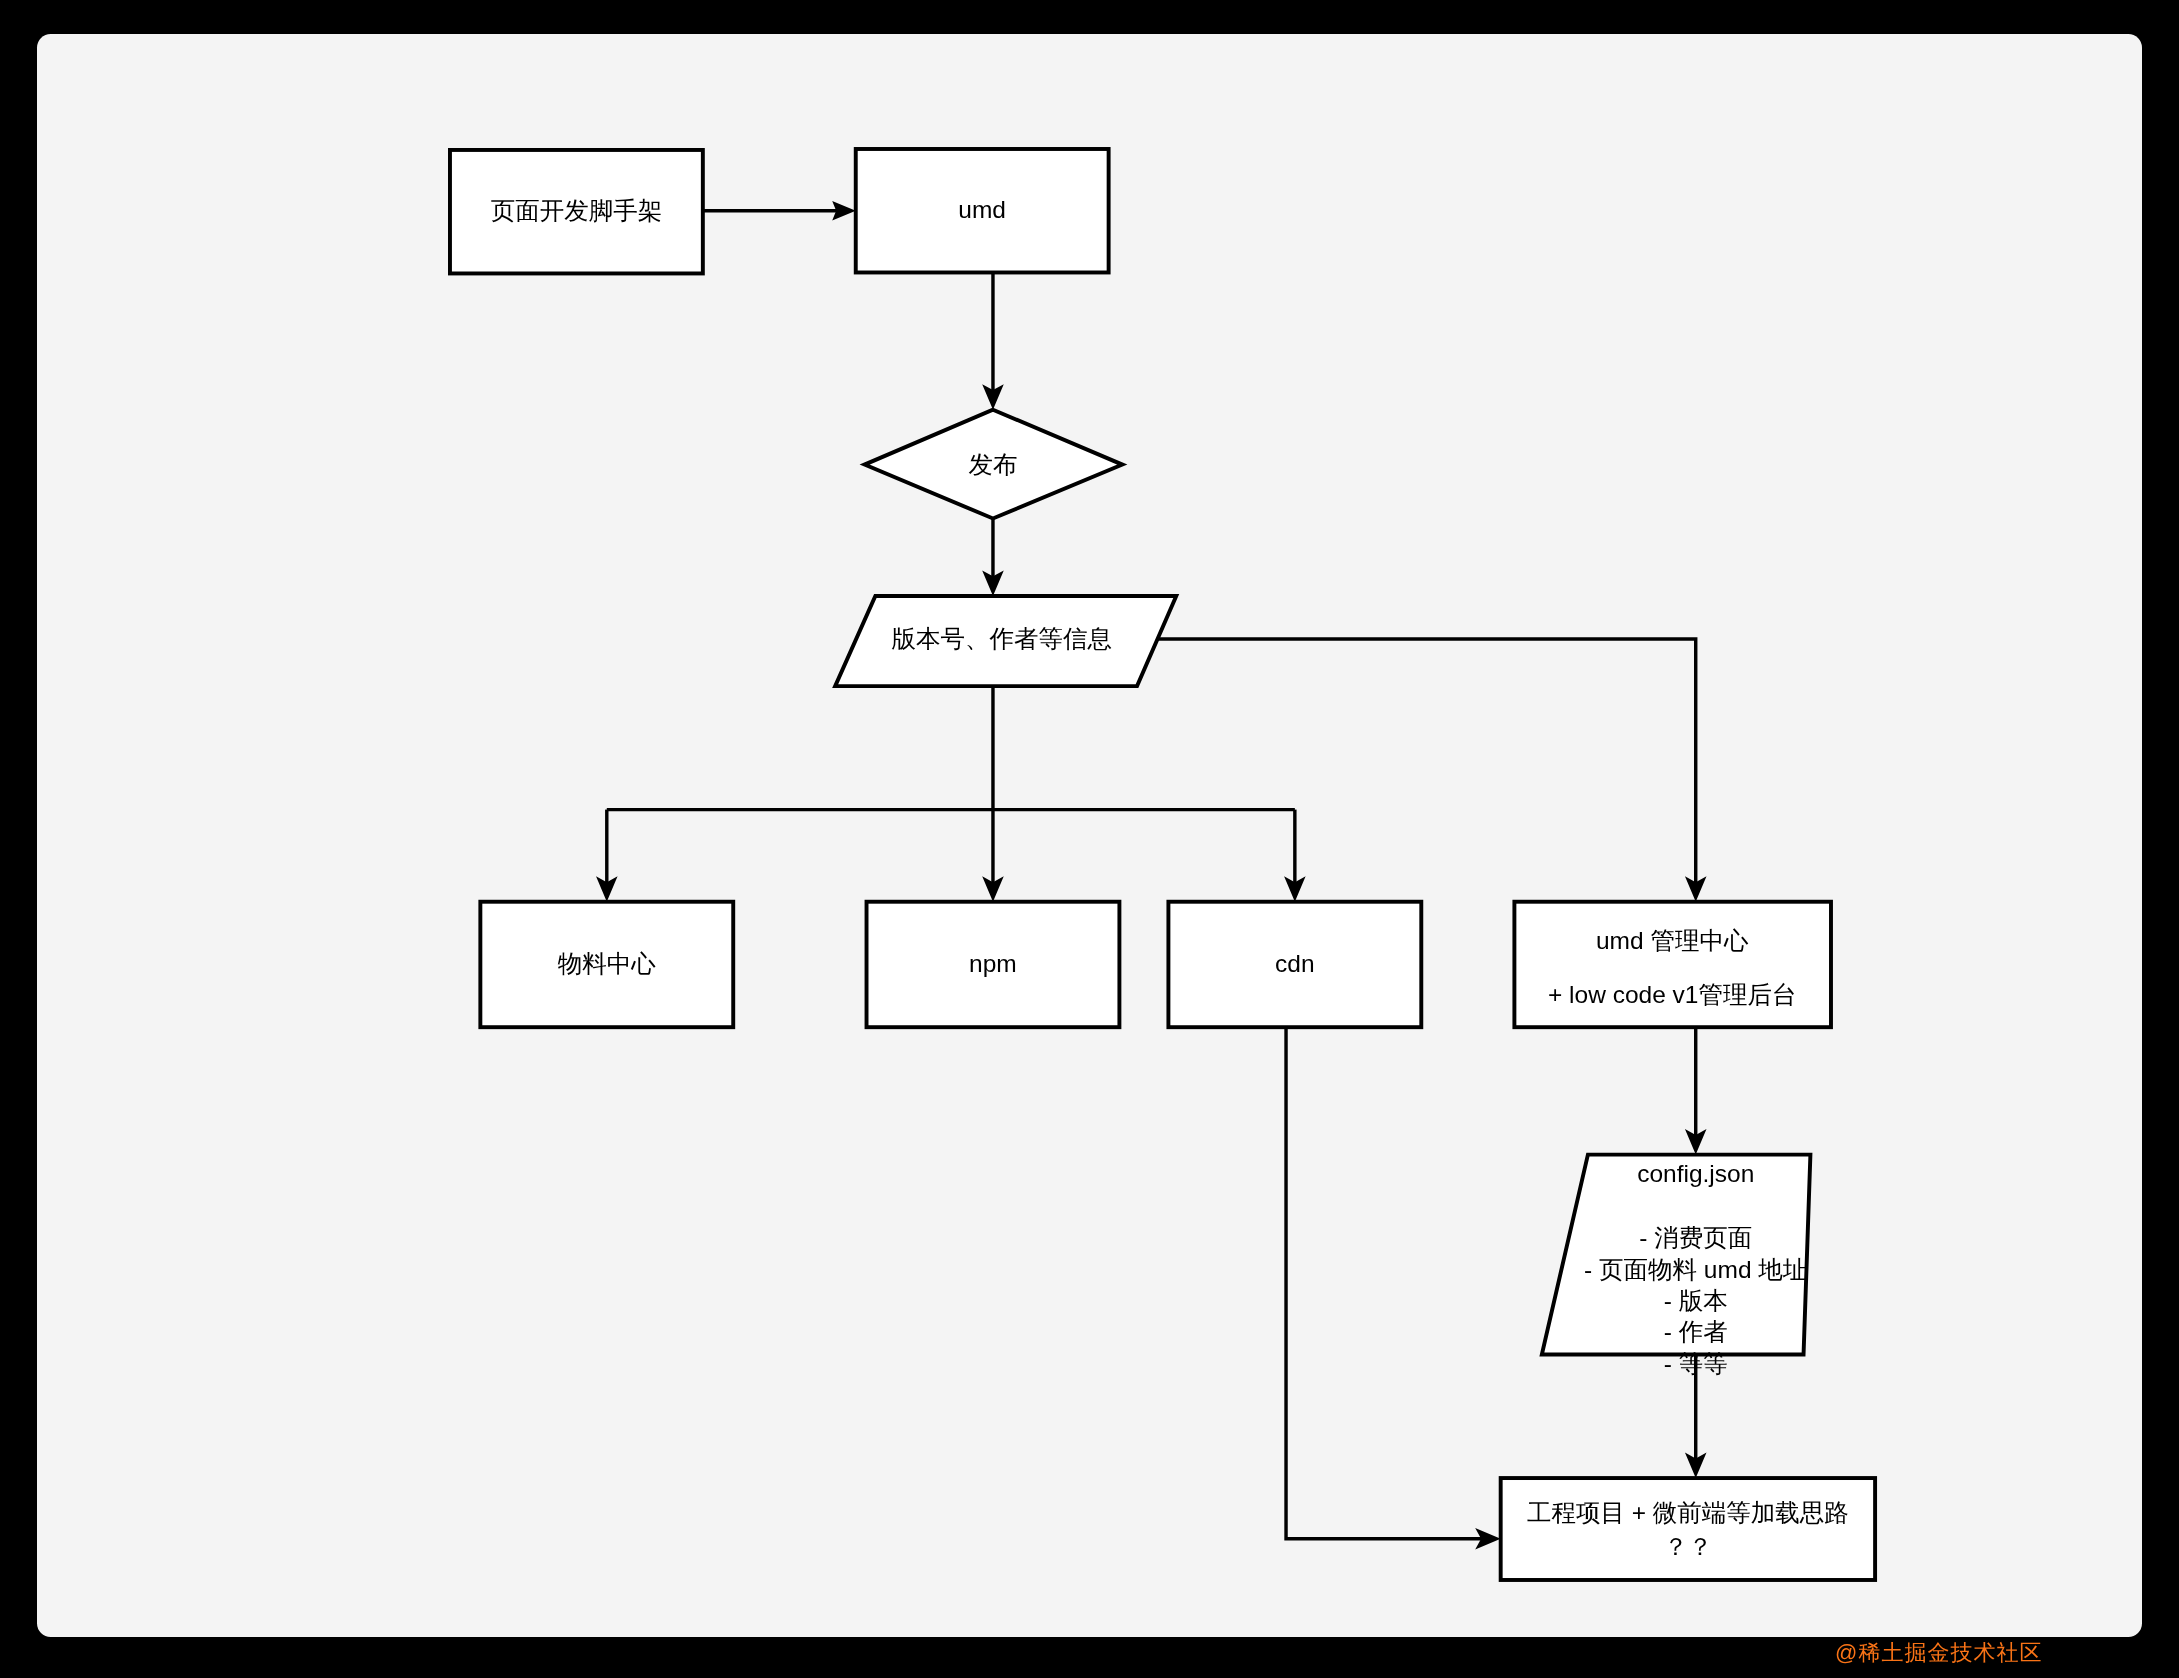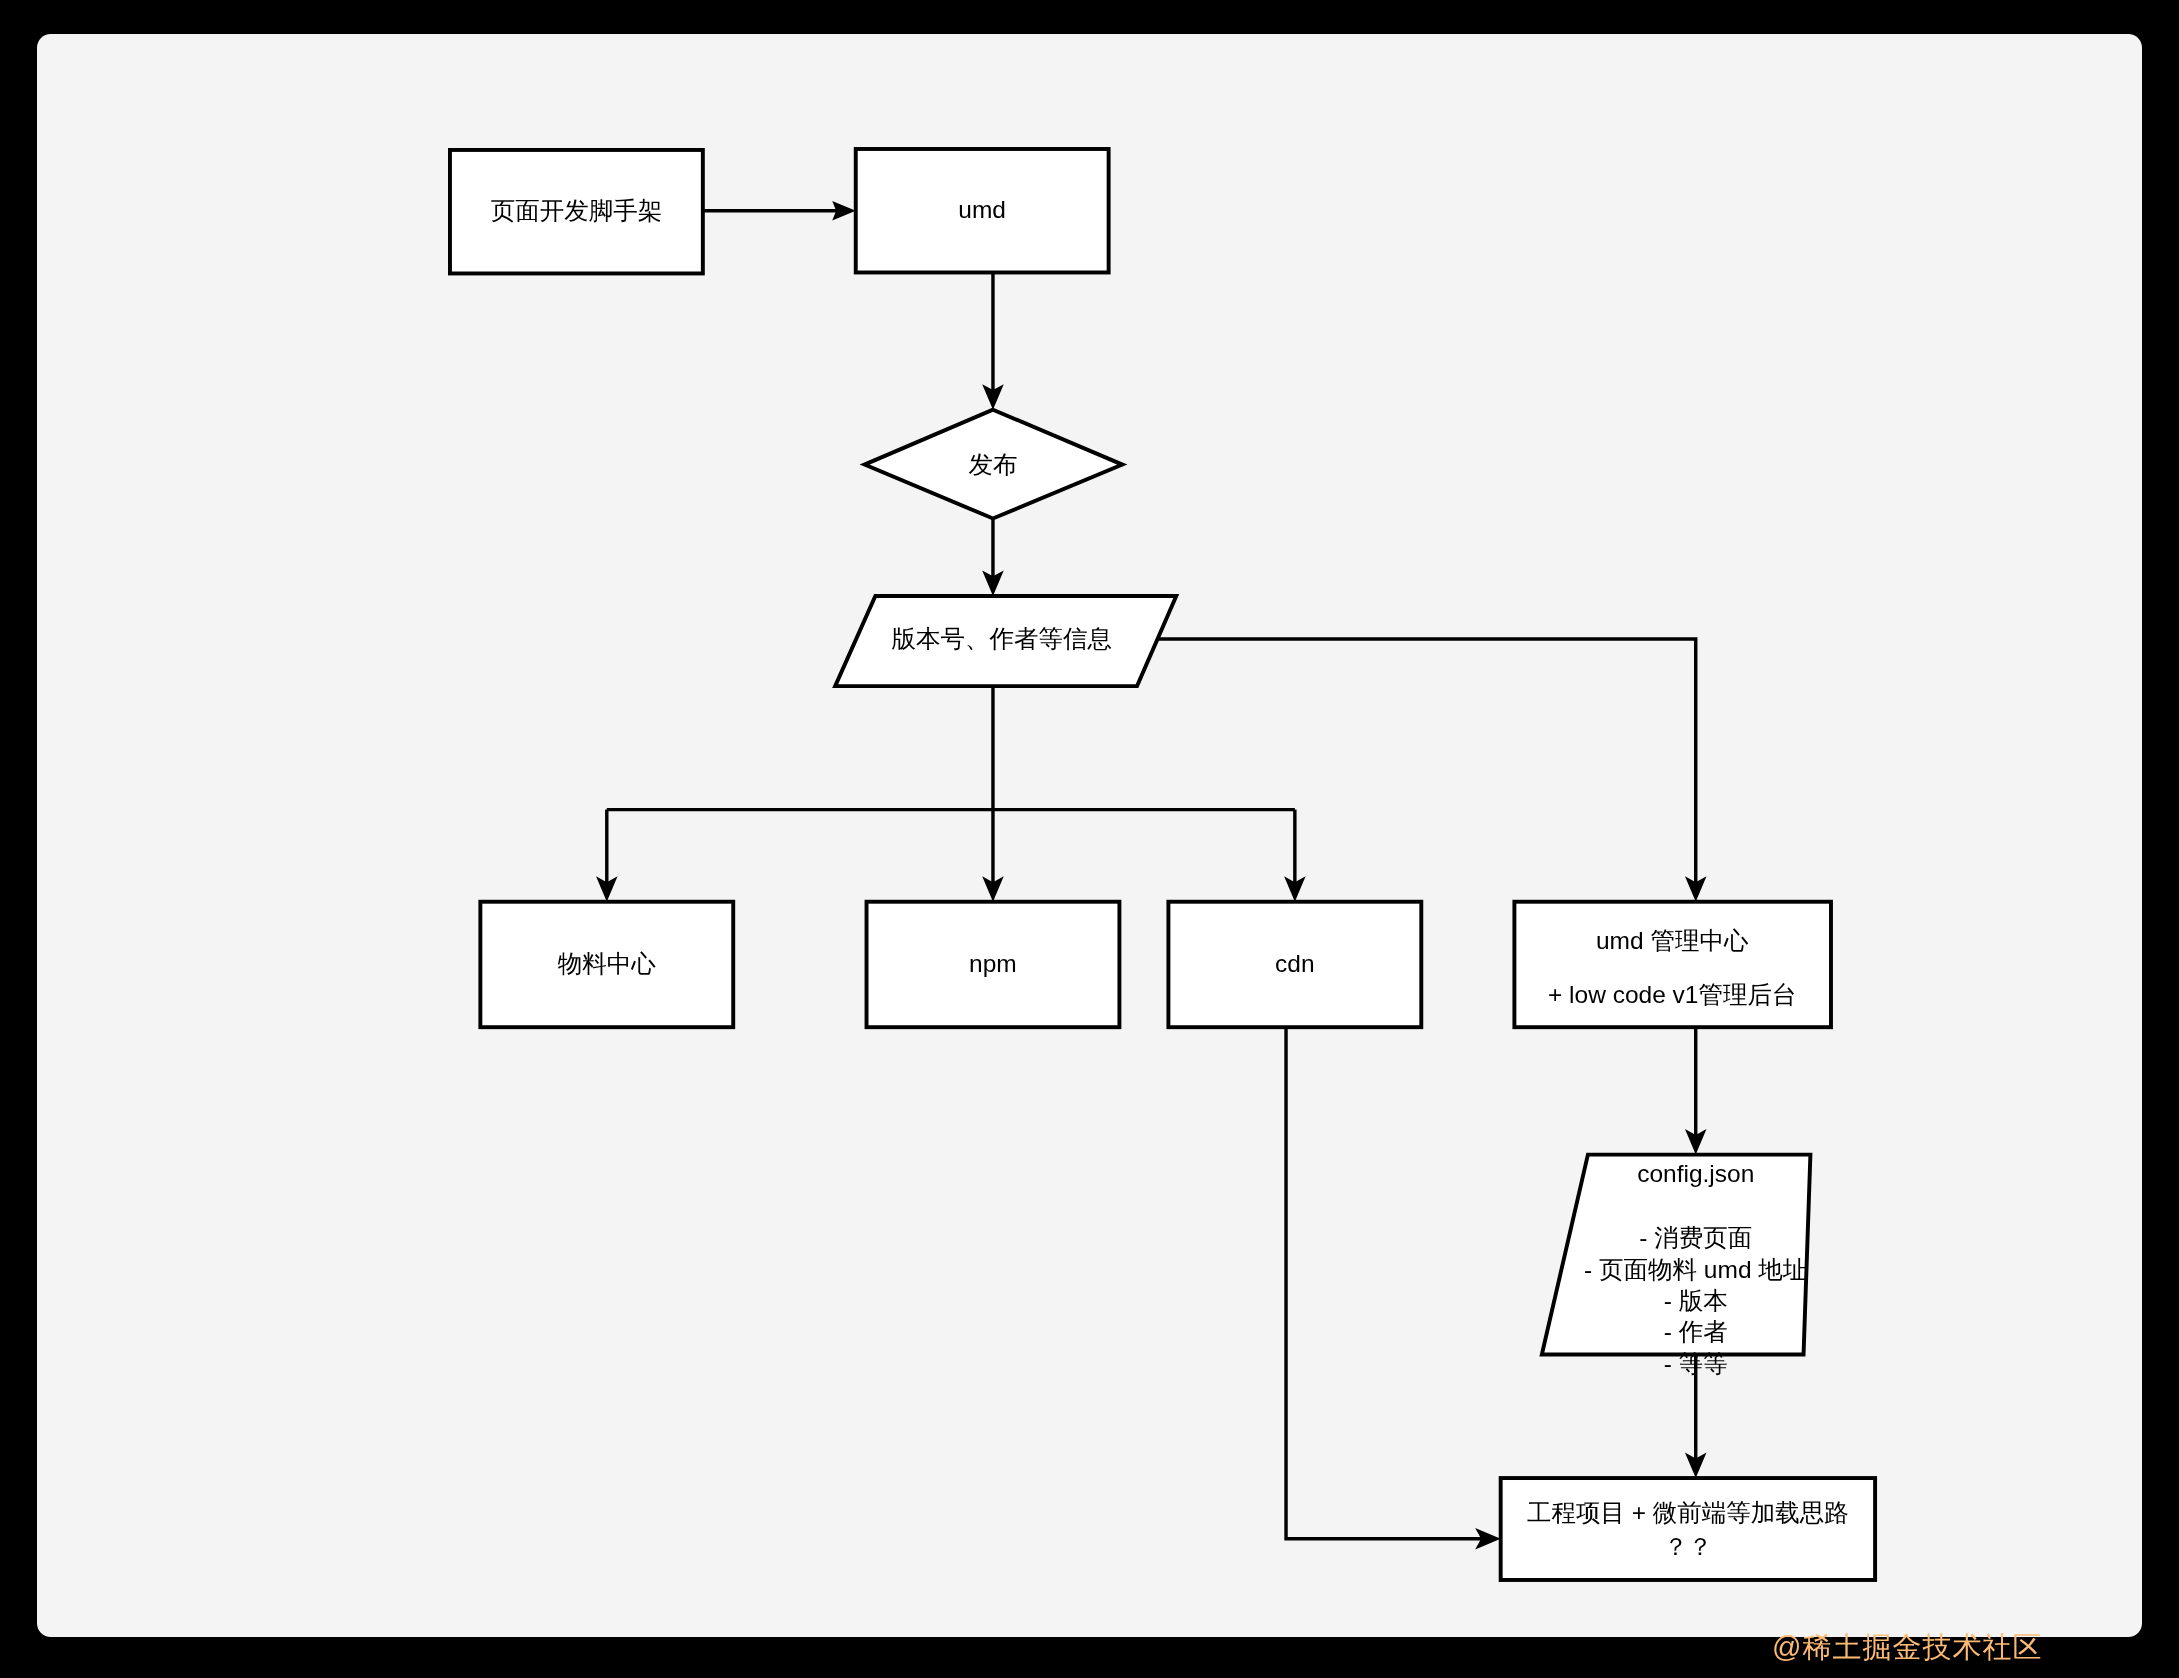--- a/index.html
+++ b/index.html
@@ -51,22 +51,22 @@
     fill: #000000;
     font-family: "Liberation Sans", "DejaVu Sans", sans-serif;
     font-size: 25px;
     text-anchor: middle;
     dominant-baseline: middle;
   }
   #watermark {
     position: absolute;
     right: 17.6px;
     bottom: 9.8px;
-    color: #fdba74;
-    font-size: 29px;
+    color: #f97316;
+    font-size: 22px;
     font-family: "Liberation Sans", "DejaVu Sans", sans-serif;
     letter-spacing: 1px;
     white-space: nowrap;
   }
 </style>
 </head>
 <body>
 
 <div id="root">
 

